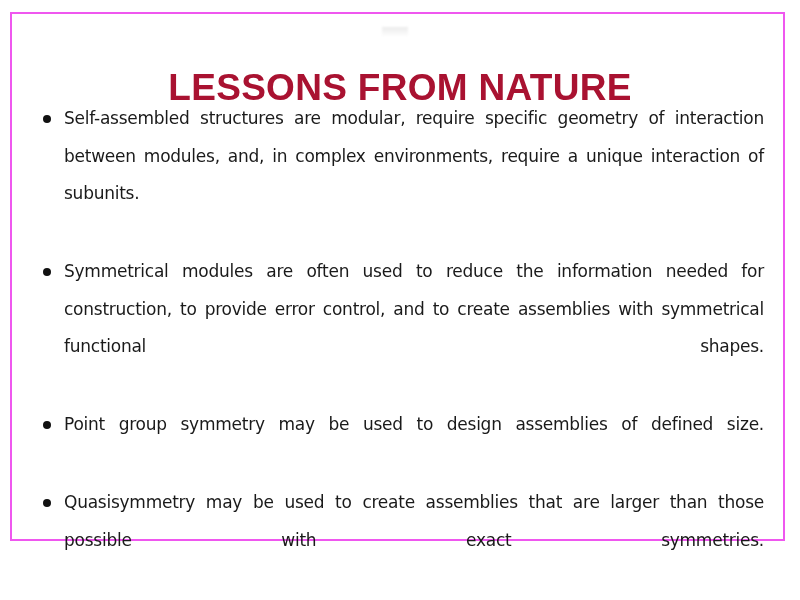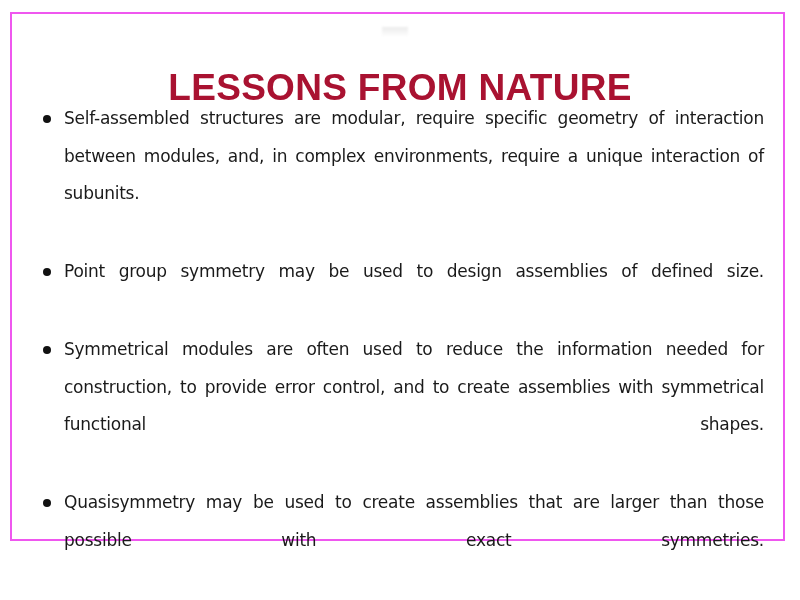--- a/index.html
+++ b/index.html
@@ -120,26 +120,26 @@
 
   <div class="bullet-list">
 
     <div class="bullet-item">
       <span class="bullet-marker"></span>
       <span class="bullet-text">Self-assembled structures are modular, require specific geometry of interaction between modules, and, in complex environments, require a unique interaction of subunits.</span>
     </div>
 
     <div class="bullet-item">
       <span class="bullet-marker"></span>
-      <span class="bullet-text">Point group symmetry may be used to design assemblies of defined size.</span>
+      <span class="bullet-text">Symmetrical modules are often used to reduce the information needed for construction, to provide error control, and to create assemblies with symmetrical functional shapes.</span>
     </div>
 
     <div class="bullet-item">
       <span class="bullet-marker"></span>
-      <span class="bullet-text">Symmetrical modules are often used to reduce the information needed for construction, to provide error control, and to create assemblies with symmetrical functional shapes.</span>
+      <span class="bullet-text">Point group symmetry may be used to design assemblies of defined size.</span>
     </div>
 
     <div class="bullet-item">
       <span class="bullet-marker"></span>
       <span class="bullet-text">Quasisymmetry may be used to create assemblies that are larger than those possible with exact symmetries.</span>
     </div>
 
   </div>
 </div>
 

